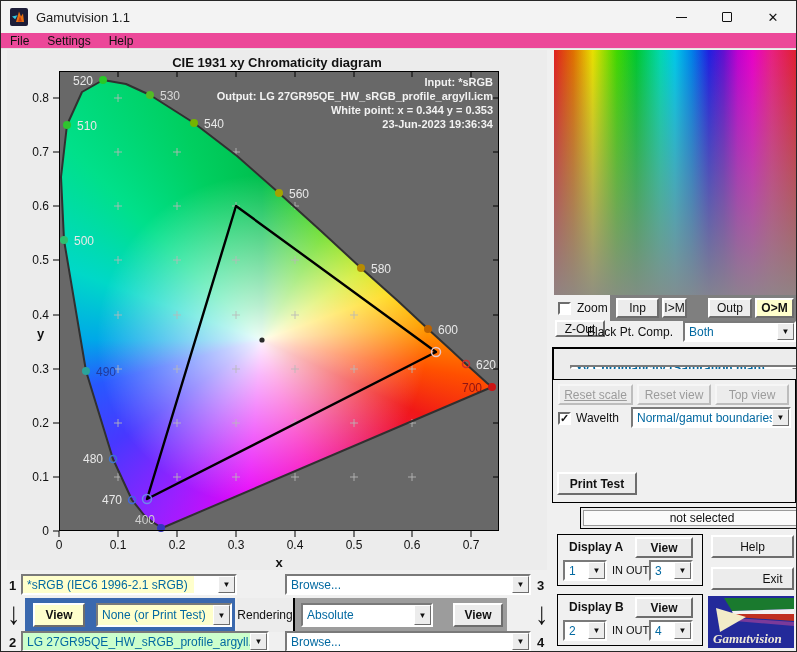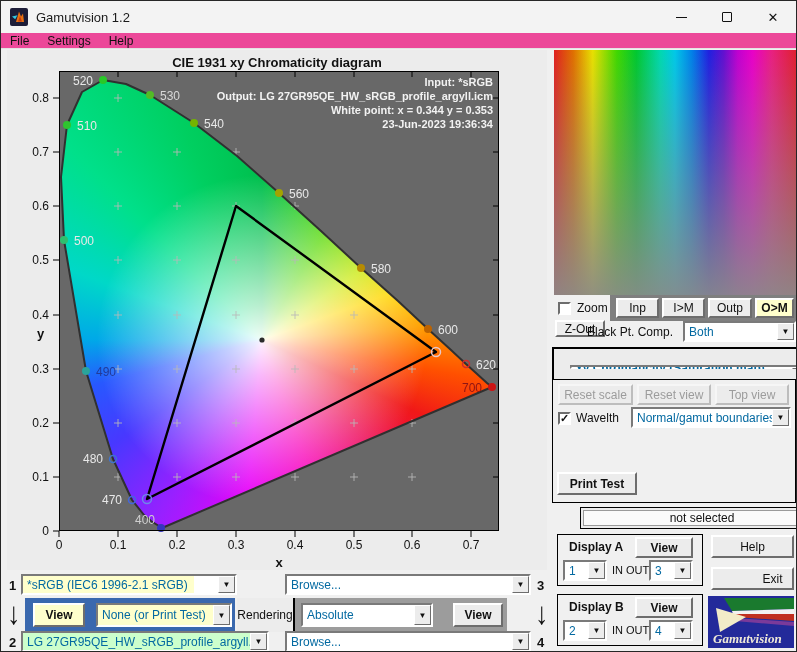--- a/index.html
+++ b/index.html
@@ -99,21 +99,21 @@
 
 <div class="window">
 
   <div class="titlebar">
     <svg class="appicon" viewBox="0 0 18 18">
       <rect x="0" y="0" width="18" height="18" rx="2" fill="#1d1d38"></rect>
       <path d="M6 14 L9 3.5 L11 8.5 L13 5.5 L14 14 Z" fill="#e87010"></path>
       <path d="M8 13.5 L10 8 L12 13.5 Z" fill="#c23a10"></path>
       <path d="M2 8.5 L7.5 7.2 L5.2 11.2 Z" fill="#35c8e0"></path>
     </svg>
-    <span class="title-text">Gamutvision 1.2</span>
+    <span class="title-text">Gamutvision 1.1</span>
     <div class="winbtns">
       <div class="winbtn">
           <span class="ic-min"></span>
         </div>
       <div class="winbtn">
           <span class="ic-max"></span>
         </div>
       <div class="winbtn">
           <span class="ic-close">✕</span>
         </div>
@@ -212,40 +212,40 @@
 
     <div class="gradpane"></div>
 
     <div class="lbl" style="left:557px; top:251px; display:flex; gap:6px; align-items:center;">
       <span class="cb"></span>
       <span>Zoom</span>
     </div>
 
     <div class="iostrip"></div>
     <div class="btn" style="left:615px; top:248px; width:43px; height:20px;">Inp</div>
-    <div class="btn" style="left:661px; top:248px; width:43px; height:20px;">I&gt;M</div>
+    <div class="btn" style="left:661px; top:248px; width:25px; height:20px;">I&gt;M</div>
     <div class="btn" style="left:707px; top:248px; width:44px; height:20px;">Outp</div>
     <div class="btn bold yellow" style="left:754px; top:248px; width:39px; height:20px;">O&gt;M</div>
 
     <div class="btn" style="left:554px; top:270px; width:50px; height:17px;">Z-Out</div>
     <span class="lbl" style="left:586px; top:275px;">Black Pt. Comp.</span>
     <div class="combo" style="left:682px; top:271px; width:113px; height:21px;">
       <span class="field">Both</span>
       <span class="arrow">▼</span>
     </div>
 
     <div class="modebox">
       <div class="combo">
         <span class="field">xy Chromaticity (Saturation map)</span>
         <span class="arrow">▼</span>
       </div>
     </div>
 
     <div class="groupbox" style="left:551px; top:329px; width:244px; height:124px;"></div>
-    <div class="btn disabled" style="left:557px; top:334px; width:75px; height:21px;">Reset scale</div>
+    <div class="btn disabled" style="left:557px; top:334px; width:75px; height:21px;text-decoration:underline;">Reset scale</div>
     <div class="btn disabled" style="left:636px; top:334px; width:74px; height:21px;">Reset view</div>
     <div class="btn disabled" style="left:714px; top:334px; width:74px; height:21px;">Top view</div>
     <div class="lbl" style="left:557px; top:361px; display:flex; gap:5px; align-items:center;">
       <span class="cb">✓</span>
       <span>Wavelth</span>
     </div>
     <div class="combo" style="left:630px; top:357px; width:160px; height:21px;">
       <span class="field">Normal/gamut boundaries</span>
       <span class="arrow">▼</span>
     </div>

